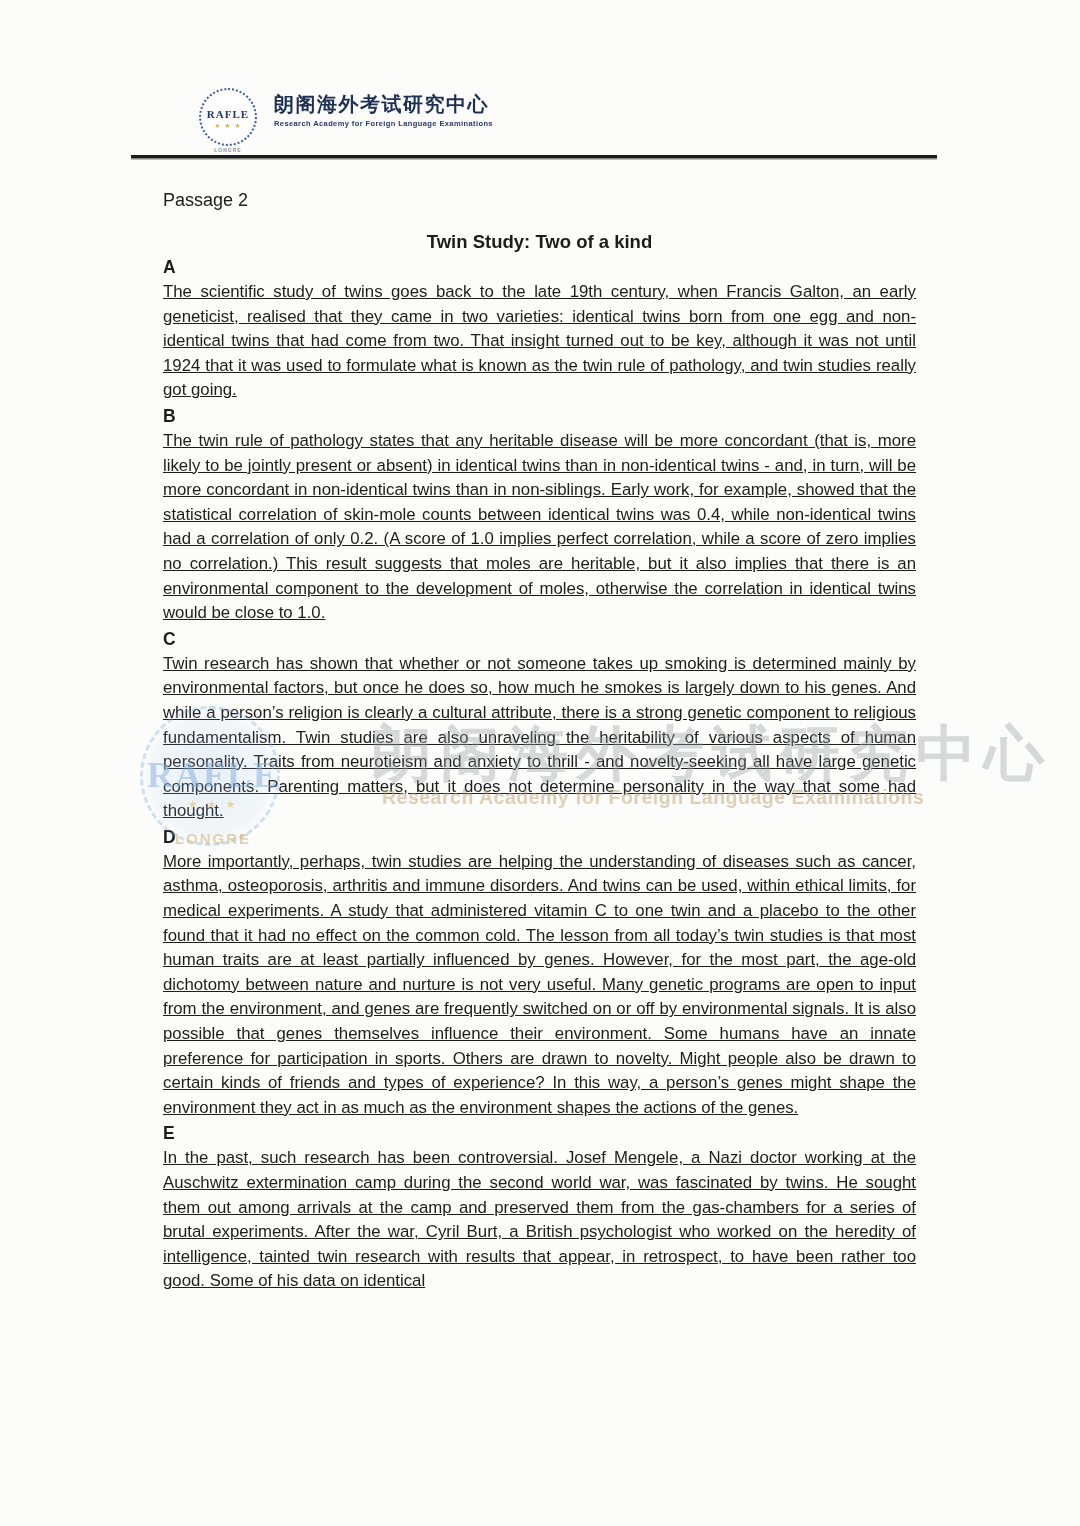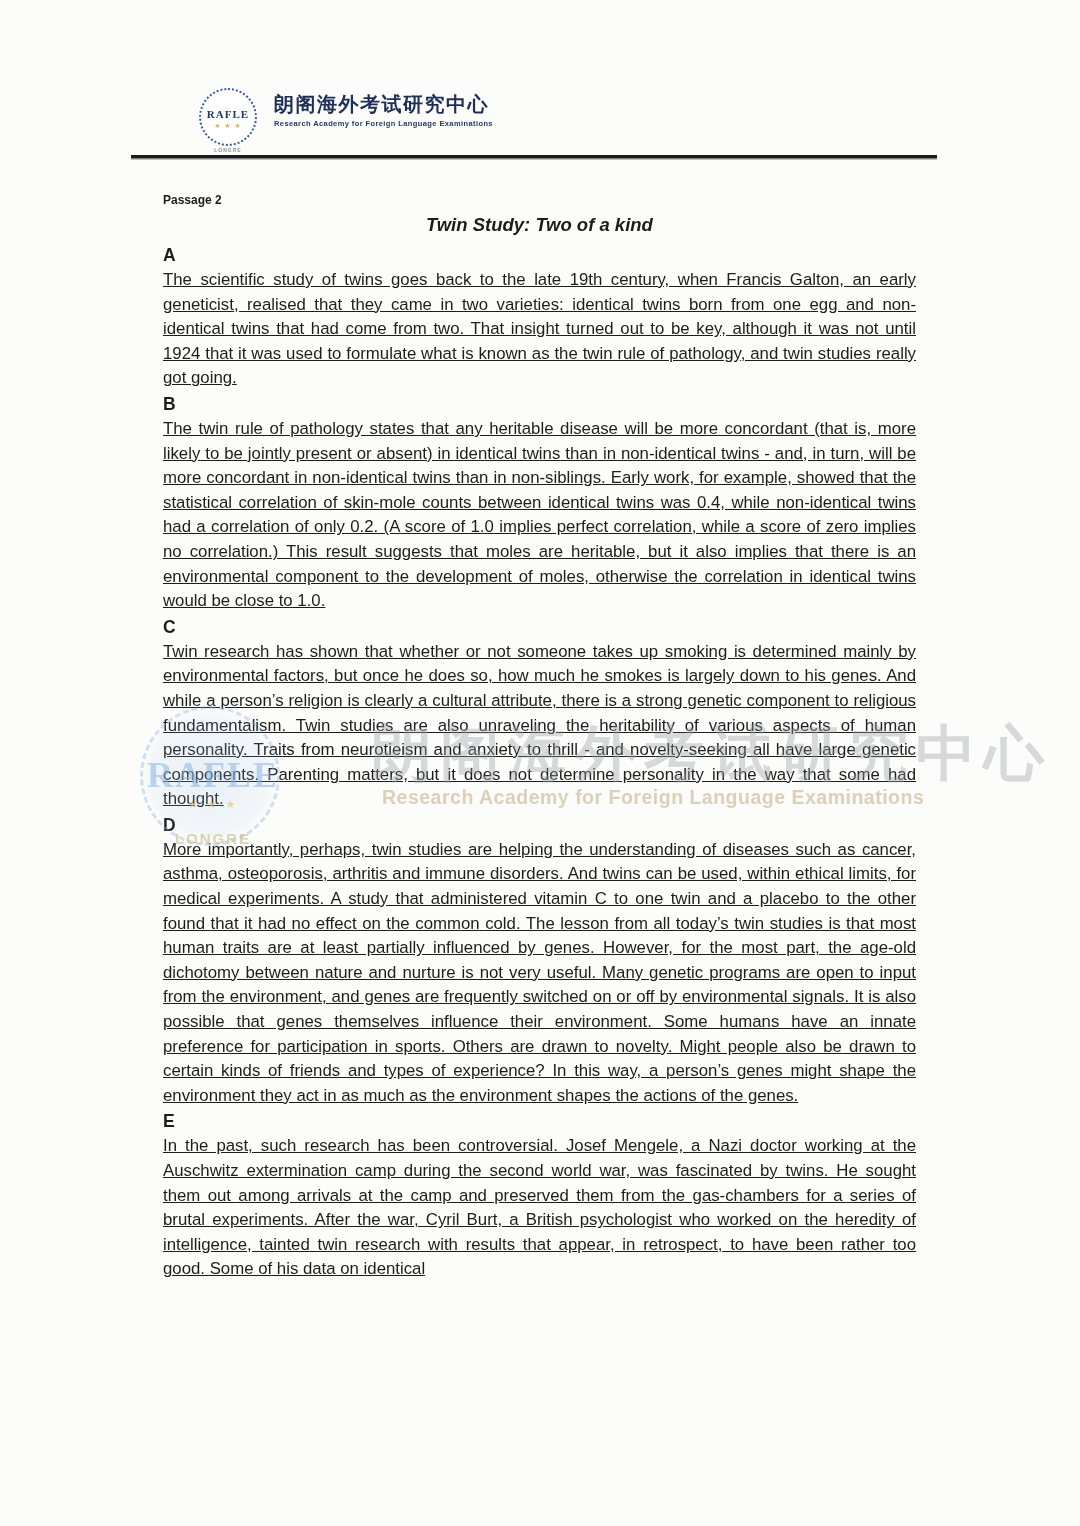--- a/index.html
+++ b/index.html
@@ -58,26 +58,26 @@
     height:3px; background:#1b1b1b;
     box-shadow:0 1.5px 0 rgba(27,27,27,0.55);
   }
 
   
   .content {
     position:absolute; left:163px; top:188px; width:753px;
     z-index:2;
   }
   .passage-label {
-    font-size:12px; font-weight:bold; line-height:24px;
-    margin-bottom:1px;
+    font-size:18px; font-weight:normal; line-height:24px;
+    margin-bottom:18px;
   }
   .title {
     font-size:18.5px; font-weight:bold; text-align:center;
-    line-height:24px; margin-bottom:5px;font-style:italic;
+    line-height:24px; 
   }
   .sec-label { font-size:17.5px; font-weight:bold; line-height:26px; }
   .sec-text {
     font-size:16.8px; line-height:24.6px;
     text-align:justify; color:#1d1d1d;text-decoration:underline;
   }
 
   
   .watermark { position:absolute; inset:0; z-index:3; pointer-events:none; }
   .wm-zh {

